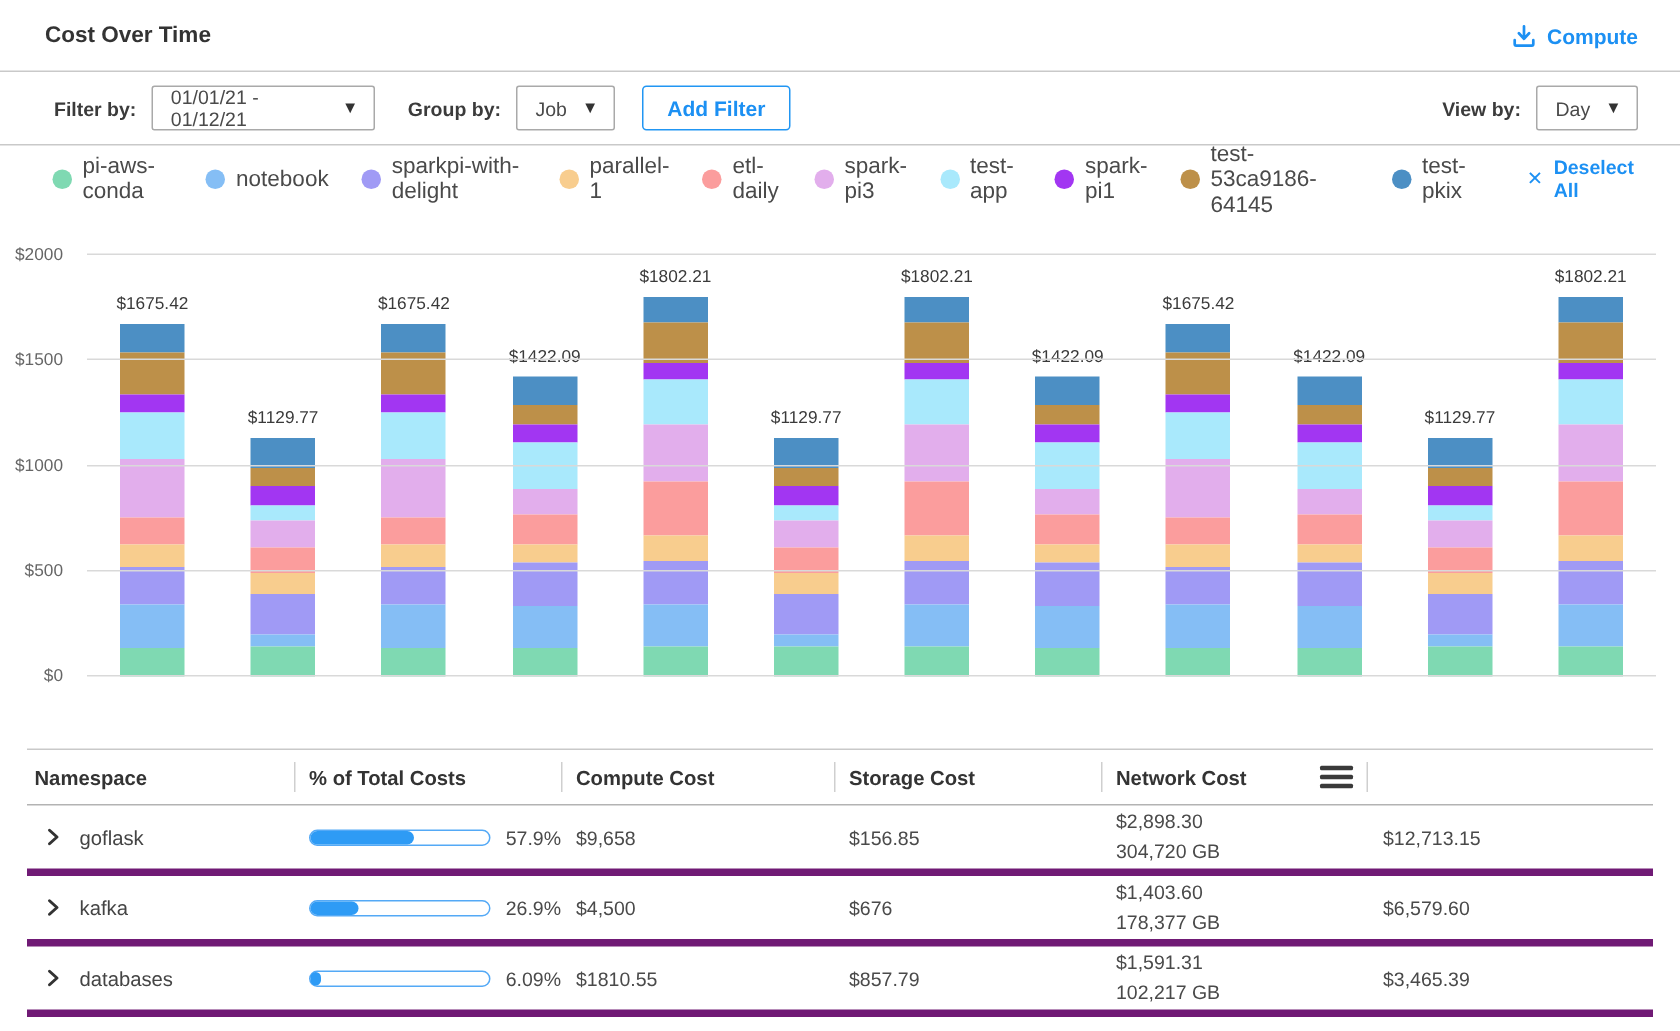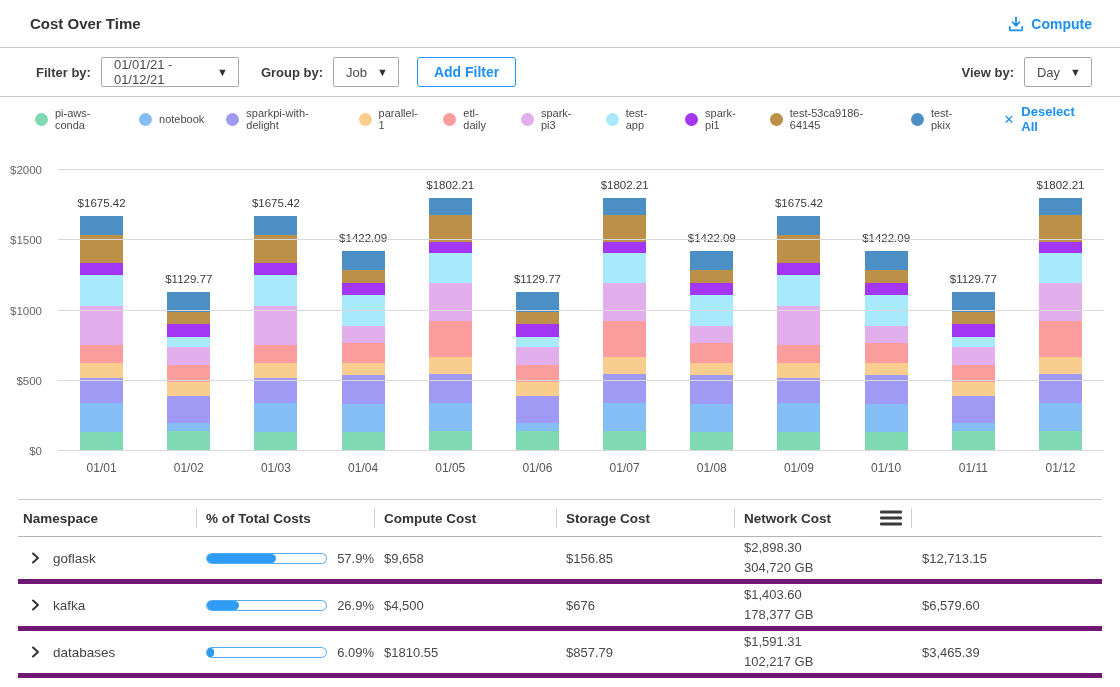--- a/index.html
+++ b/index.html
@@ -21,21 +21,21 @@
     display:flex; align-items:center; gap:10px; padding:0 10px 0 12px; font-size:13px;
     color:#4a4a4a; cursor:pointer; }
   .caret { font-size:11px; color:#333; line-height:1; }
   .btn-outline { height:30px; margin-left:18px; padding:0 16px; background:#fff;
     border:1.5px solid #2196f3; border-radius:3px; color:#1c90f3; font-weight:bold;
     font-size:14px; cursor:pointer; font-family:inherit; }
   .spacer { flex:1; }
 
   
   .legendbar { height:44px; display:flex; align-items:center; padding:0 28px 0 35px; gap:22px; }
-  .legend-item { display:flex; align-items:center; gap:7px; font-size:11px; color:#4a4a4a; cursor:pointer; }
+  .legend-item { display:flex; align-items:center; gap:7px; font-size:15px; color:#4a4a4a; cursor:pointer; }
   .dot { width:13px; height:13px; border-radius:50%; flex:0 0 13px; }
   .deselect { display:flex; align-items:center; gap:7px; color:#1c90f3; font-weight:bold;
     font-size:13px; margin-left:12px; cursor:pointer; }
 
   
   .chart { position:relative; height:337px; }
   .gridline { position:absolute; left:0; right:0; height:1px; background:#d9d9d9; }
   .plot { position:absolute; left:58px; right:16px; top:29px; height:281px; }
   .ytick { position:absolute; right:8px; transform:translateY(50%); font-size:11.5px; color:#666; }
   .y-axis { position:absolute; left:0; top:29px; width:50px; height:281px; }
@@ -83,21 +83,21 @@
           <path d="M8 1.5v8M4.6 6.2 8 9.8l3.4-3.6" fill="none" stroke="#1c90f3" stroke-width="1.8" stroke-linecap="round" stroke-linejoin="round"></path>
           <path d="M1.8 10.8v2.6a1 1 0 0 0 1 1h10.4a1 1 0 0 0 1-1v-2.6" fill="none" stroke="#1c90f3" stroke-width="1.8" stroke-linecap="round"></path>
         </svg>
     </span>
     <span>Compute</span>
   </div>
 </div>
 
 <div class="filterbar">
   <span class="flabel">Filter by:</span>
-  <div class="dropdown" style="width:138px; justify-content:space-between;">
+  <div class="dropdown" style="width:149px; justify-content:space-between;">
     <span>01/01/21 - 01/12/21</span>
     <span class="caret">▼</span>
   </div>
   <span class="flabel" style="margin-left:22px;">Group by:</span>
   <div class="dropdown">
     <span>Job</span>
     <span class="caret">▼</span>
   </div>
   <button class="btn-outline">Add Filter</button>
   <div class="spacer"></div>
@@ -346,34 +346,20 @@
             <div class="seg" style="height: 27.96px; background: rgb(133, 190, 245);"></div>
             <div class="seg" style="height: 19.81px; background: rgb(127, 217, 178);"></div>
           </div>
         </div>
       </div>
   <div class="gridline" style="bottom: 0%;"></div>
       <div class="gridline" style="bottom: 25%;"></div>
       <div class="gridline" style="bottom: 50%;"></div>
       <div class="gridline" style="bottom: 75%;"></div>
       <div class="gridline" style="bottom: 100%;"></div>
-    </div>
-  <div class="x-axis" id="xAxis">
-      <div class="xlab">01/01</div>
-      <div class="xlab">01/02</div>
-      <div class="xlab">01/03</div>
-      <div class="xlab">01/04</div>
-      <div class="xlab">01/05</div>
-      <div class="xlab">01/06</div>
-      <div class="xlab">01/07</div>
-      <div class="xlab">01/08</div>
-      <div class="xlab">01/09</div>
-      <div class="xlab">01/10</div>
-      <div class="xlab">01/11</div>
-      <div class="xlab">01/12</div>
     </div>
 </div>
 
 <div class="table">
   <div class="t-head">
     <div class="hcell">Namespace</div>
     <div class="hcell">% of Total Costs</div>
     <div class="hcell">Compute Cost</div>
     <div class="hcell">Storage Cost</div>
     <div class="hcell">

